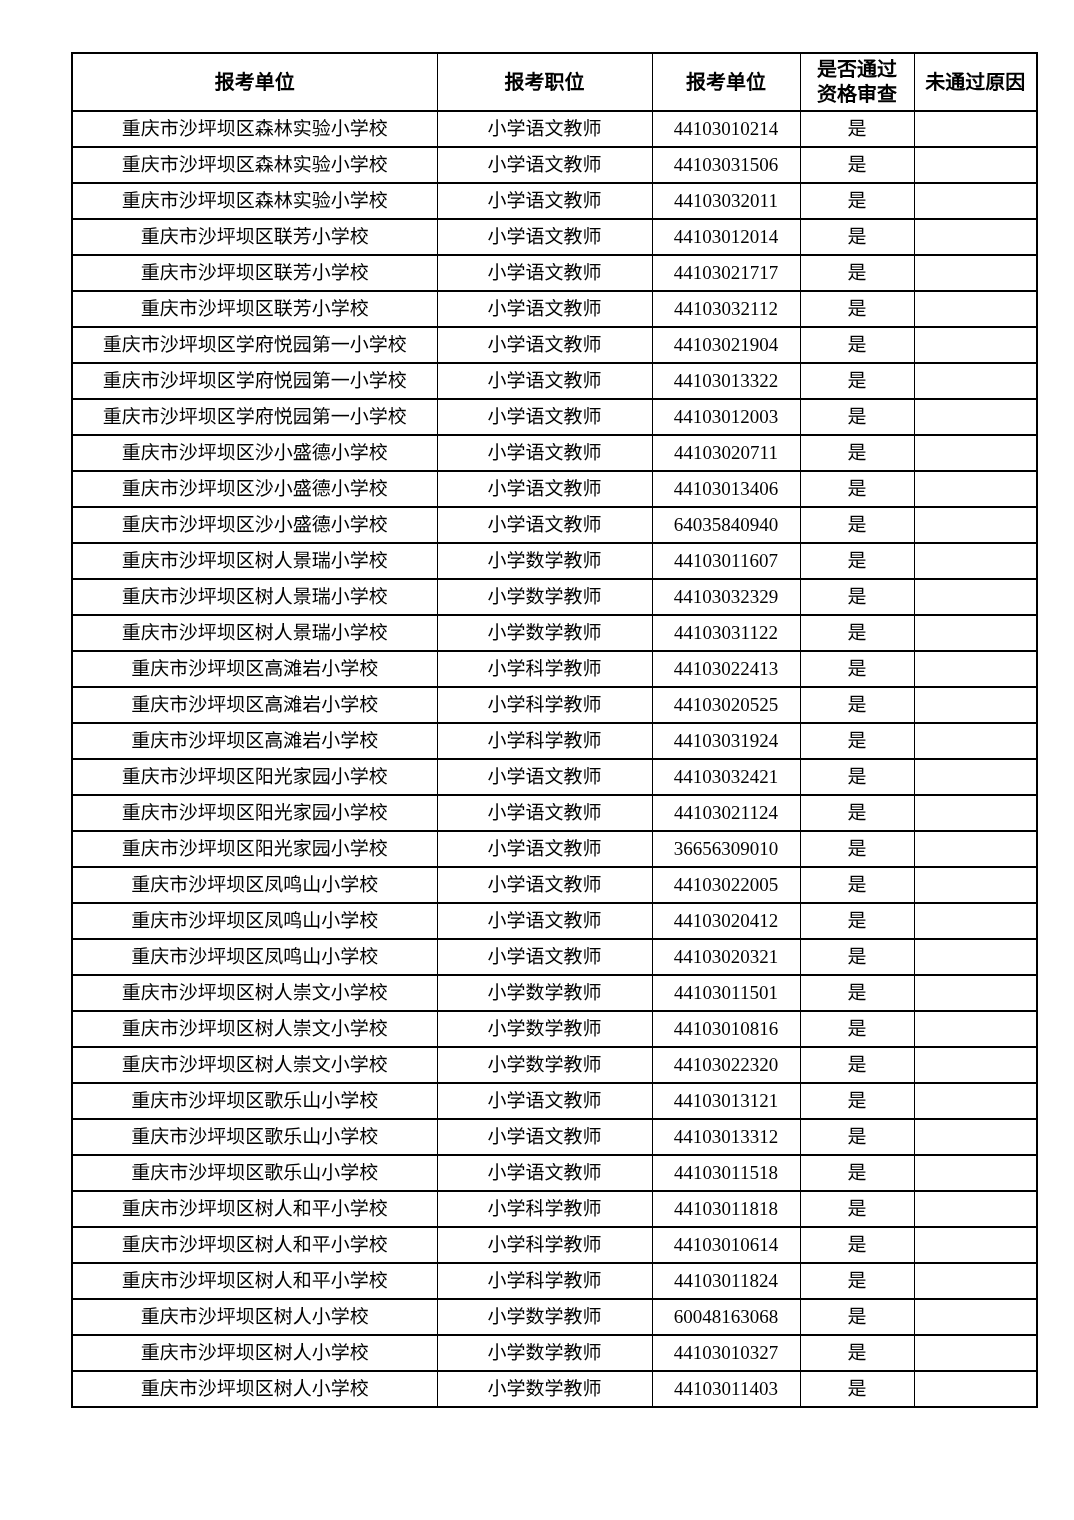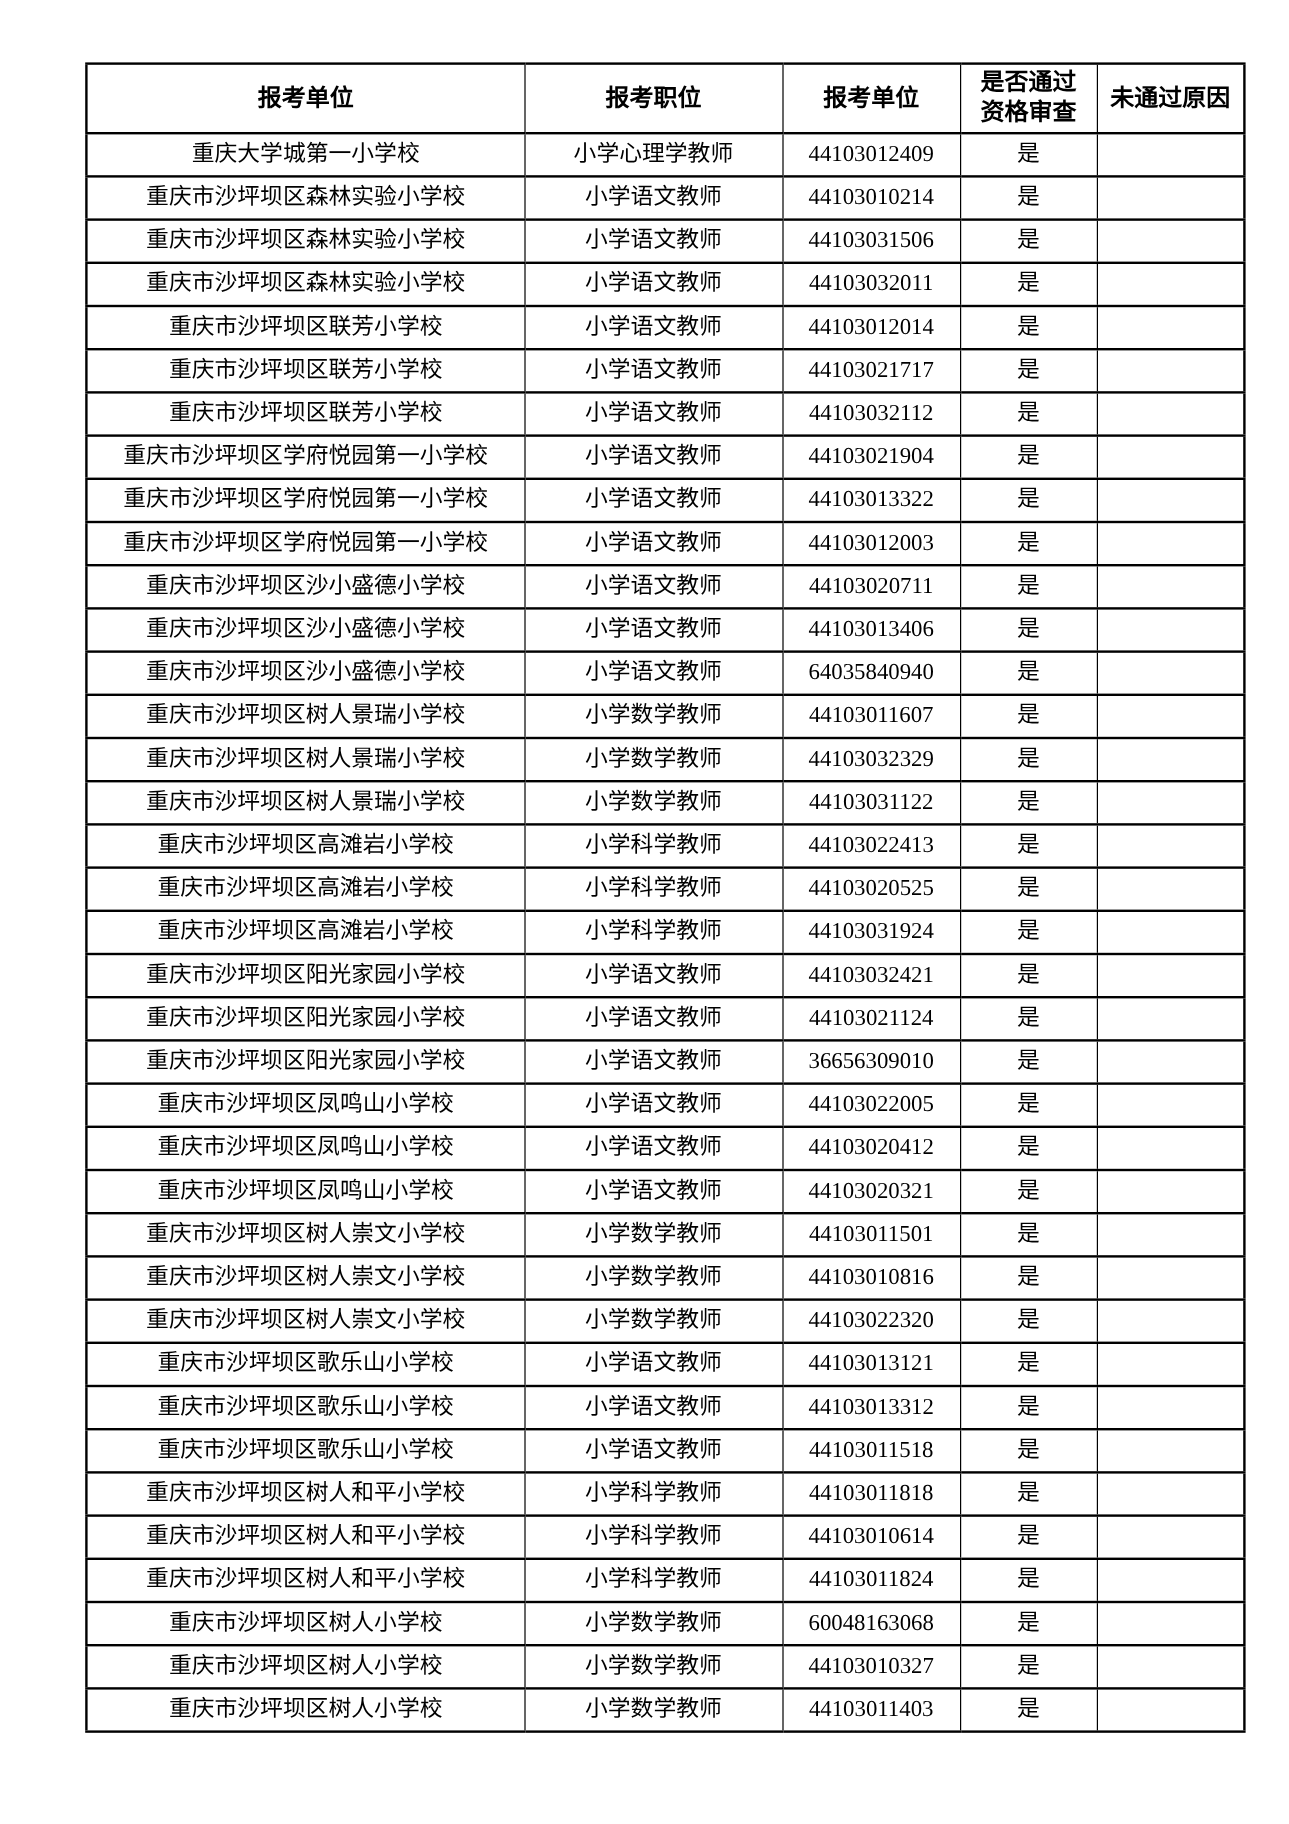--- a/index.html
+++ b/index.html
@@ -80,27 +80,20 @@
         <th>报考单位</th>
         <th>
           <span class="hdr-line">是否通过</span>
           <span class="hdr-line">资格审查</span>
         </th>
         <th>未通过原因</th>
       </tr>
     </thead>
     <tbody>
         <tr>
-          <td>重庆大学城第一小学校</td>
-          <td>小学心理学教师</td>
-          <td>44103012409</td>
-          <td>是</td>
-          <td></td>
-        </tr>
-        <tr>
           <td>重庆市沙坪坝区森林实验小学校</td>
           <td>小学语文教师</td>
           <td>44103010214</td>
           <td>是</td>
           <td></td>
         </tr>
         <tr>
           <td>重庆市沙坪坝区森林实验小学校</td>
           <td>小学语文教师</td>
           <td>44103031506</td>

